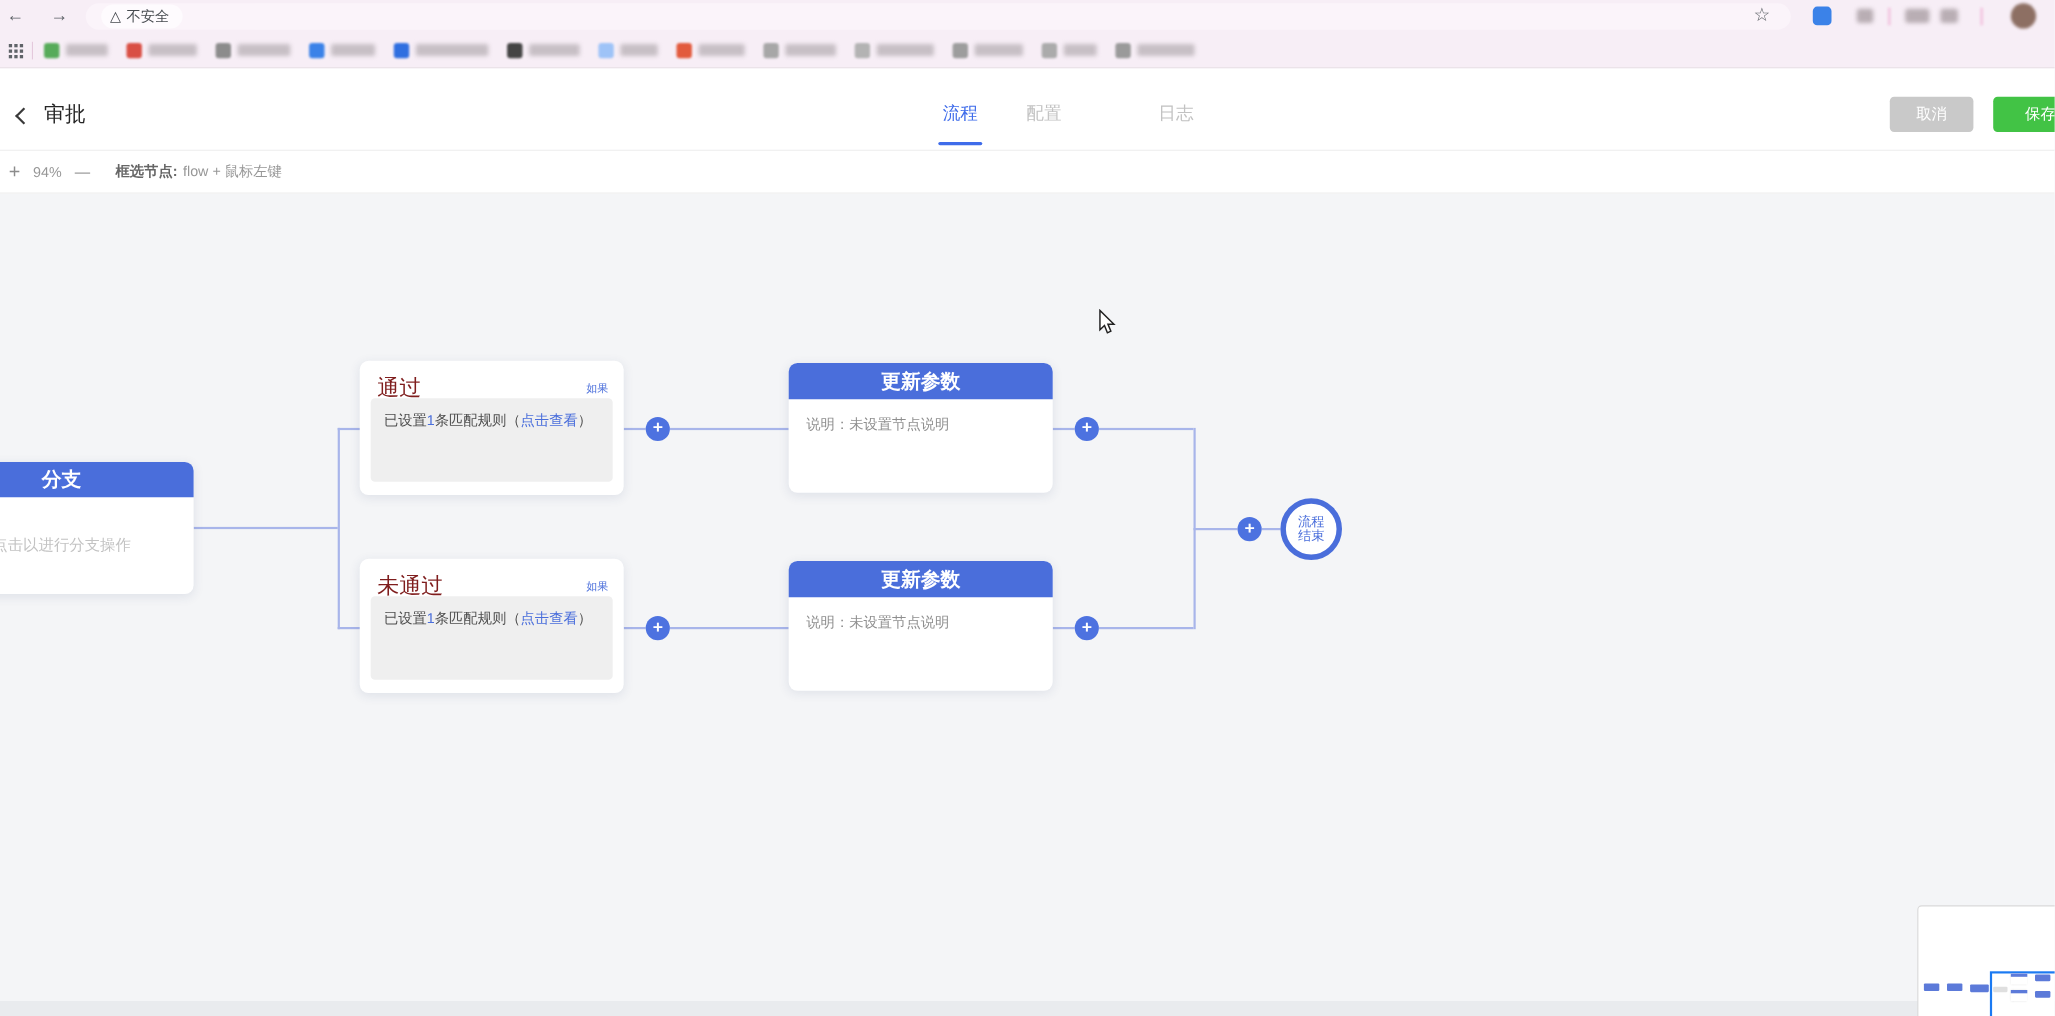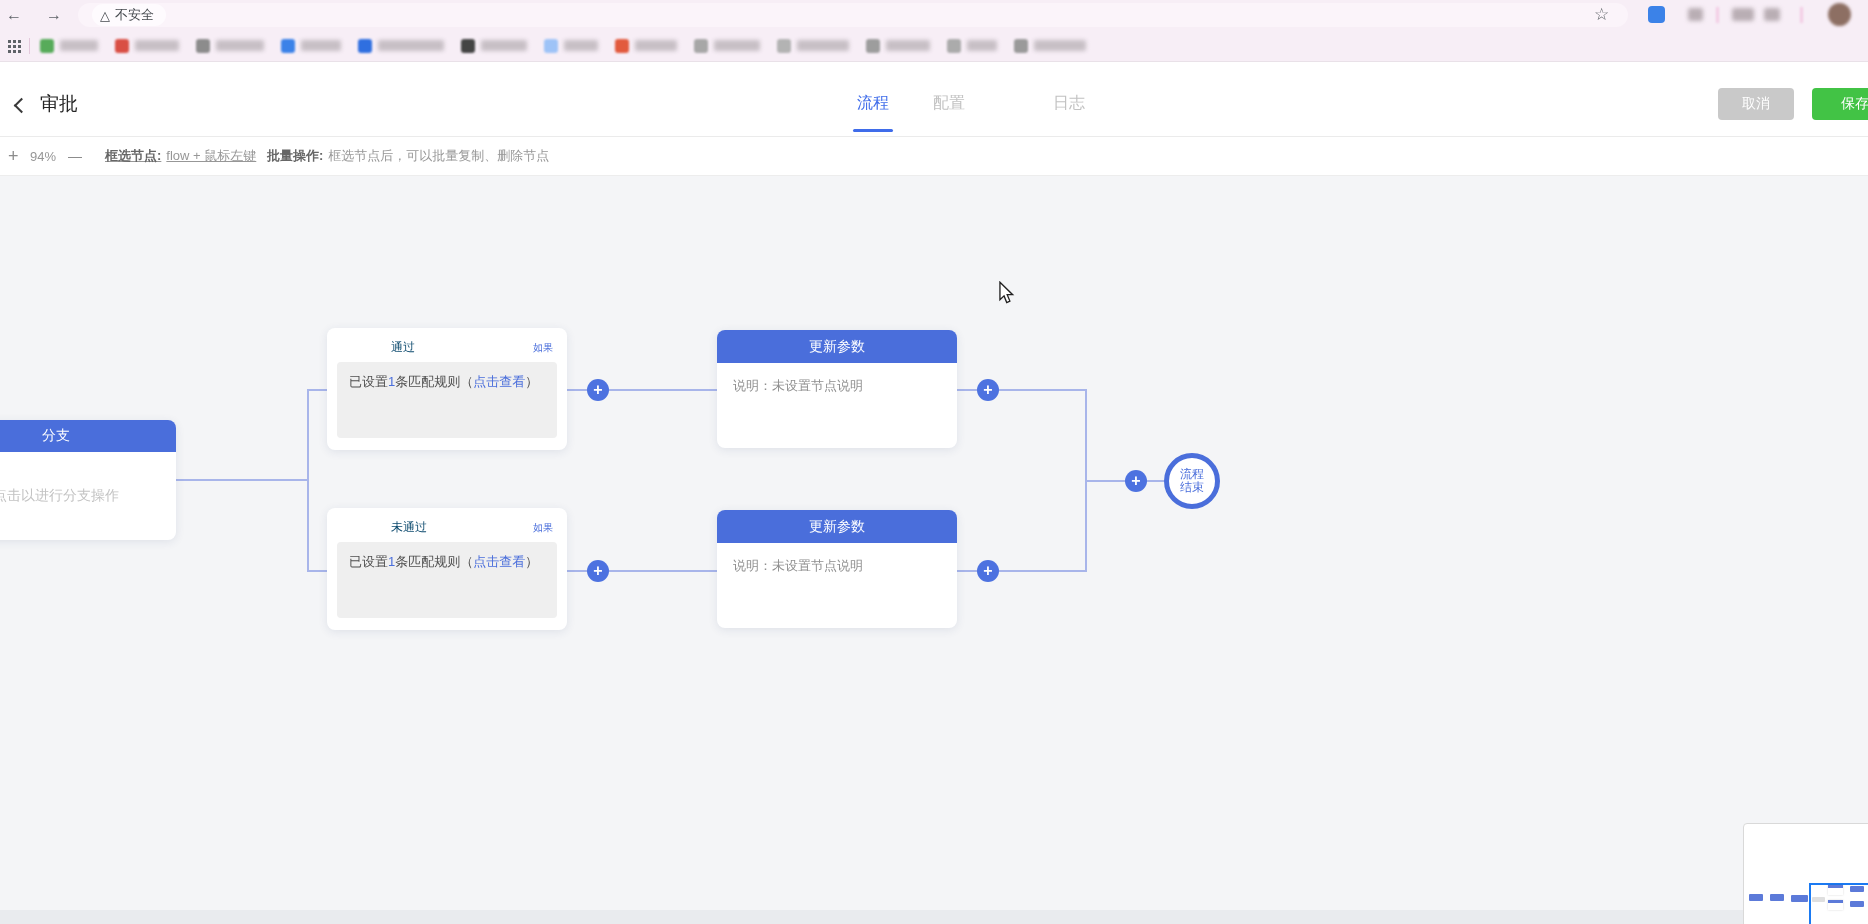--- a/index.html
+++ b/index.html
@@ -51,23 +51,23 @@
   .tb { position:absolute; top:0; height:38px; display:flex; align-items:center; font-size:13px; color:#979797; }
   .tb-icon { color:#8c8c8c; font-size:18px; font-weight:400; }
   .tb-label { color:#666; font-weight:bold; margin-right:5px; }
 
   
   .canvas { position:absolute; left:0; top:176px; width:1868px; height:748px; background:#f4f5f7; overflow:hidden; }
   .hline { position:absolute; height:1.5px; background:#a8b5ea; }
   .vline { position:absolute; width:1.5px; background:#a8b5ea; }
   .node { position:absolute; width:240px; background:#fff; border-radius:8px; box-shadow:0 2px 10px rgba(40,60,110,0.10); }
   .node-head-blue { height:33px; background:#4a6edb; border-radius:8px 8px 0 0; display:flex; align-items:center; justify-content:center;
-                    color:#fff; font-size:14px; font-weight:400; }
+                    color:#fff; font-size:18px; font-weight:700; }
   .cond-head { display:flex; align-items:center; justify-content:space-between; padding:11px 14px 0 16px; }
-  .cond-title { font-size:12px; color:#0c4a6e;margin-left:48px; }
+  .cond-title { font-size:20px; color:#7f1d1d; }
   .cond-tag { font-size:10px; color:#4a6edb; cursor:pointer; }
   .cond-rule { position:absolute; left:10px; top:34px; width:220px; height:76px; background:#efefef; border-radius:4px;
                padding:11px 12px; font-size:13px; color:#4f4f4f; line-height:17px; }
   .rule-blue { color:#4a6edb; cursor:pointer; }
   .update-body { padding:14px 16px; font-size:13px; color:#8f8f8f; }
   .branch-body { height:88px; display:flex; align-items:center; justify-content:center; color:#c3c3c3; font-size:14px; }
   .plus-btn { position:absolute; width:22px; height:22px; border-radius:50%; background:#4d72e0; color:#fff;
               display:flex; align-items:center; justify-content:center; font-size:16px; font-weight:bold; line-height:1;
               cursor:pointer; z-index:3; }
   .end-node { position:absolute; left:1164px; top:277px; width:56px; height:56px; border-radius:50%;
@@ -187,27 +187,23 @@
     <div class="tab" style="left:1049px;width:40px;">日志</div>
     <div class="tab-underline"></div>
     <button class="btn btn-cancel">取消</button>
     <button class="btn btn-save">保存</button>
   </div>
 
   <div class="toolbar">
     <div class="tb tb-icon" style="left:8px;">+</div>
     <div class="tb" style="left:30px;">94%</div>
     <div class="tb tb-icon" style="left:68px;font-size:14px;">—</div>
-    <div class="tb" style="left:105px;text-decoration:underline;">
+    <div class="tb" style="left:105px;">
       <span class="tb-label">框选节点:</span>
       <span>flow + 鼠标左键</span>
-    </div>
-    <div class="tb" style="left:267px;">
-      <span class="tb-label">批量操作:</span>
-      <span>框选节点后，可以批量复制、删除节点</span>
     </div>
   </div>
 
   <div class="canvas">
 
     <div class="hline" style="left:176px;top:303px;width:131px;"></div>
     <div class="vline" style="left:307px;top:213px;height:183px;"></div>
     <div class="hline" style="left:307px;top:213px;width:21px;"></div>
     <div class="hline" style="left:307px;top:394px;width:21px;"></div>
     <div class="hline" style="left:567px;top:213px;width:20px;"></div>

